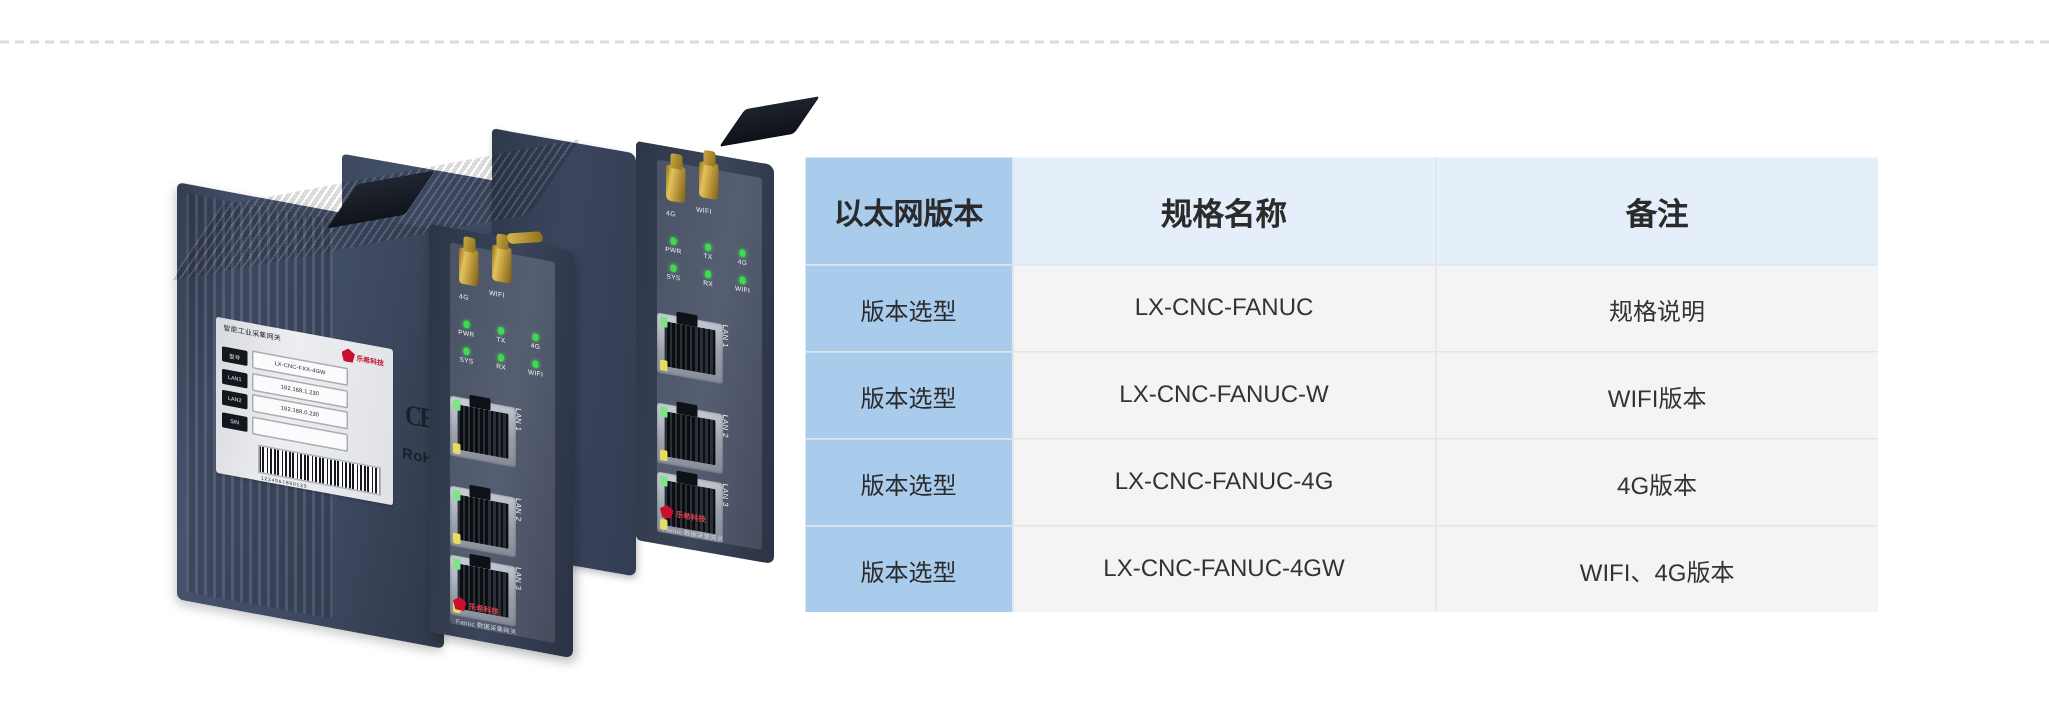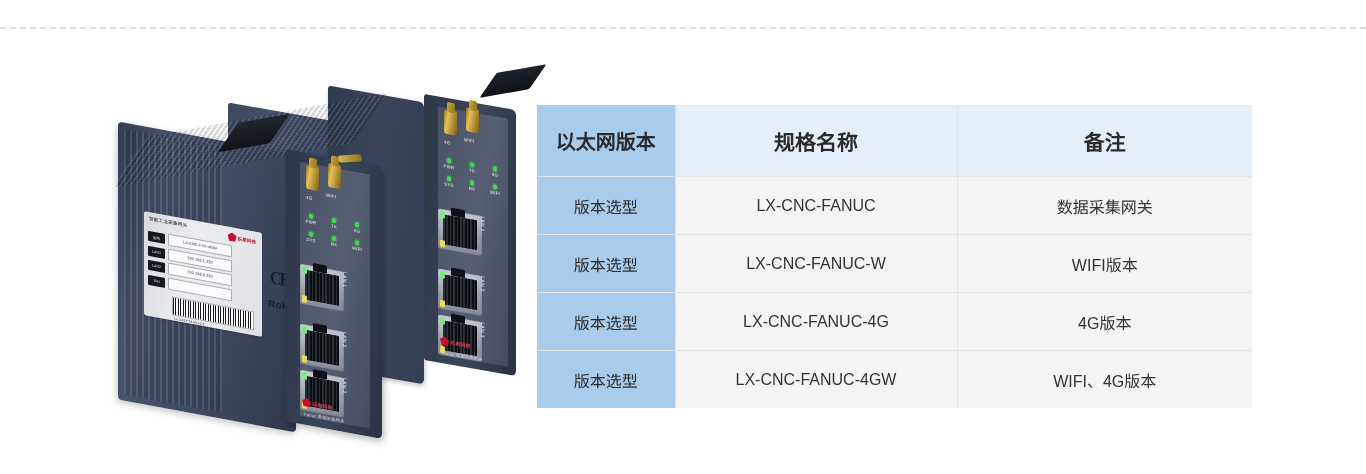--- a/index.html
+++ b/index.html
@@ -585,21 +585,21 @@
       <tr>
         <th class="name-col">以太网版本</th>
         <th>规格名称</th>
         <th>备注</th>
       </tr>
     </thead>
     <tbody>
       <tr>
         <td class="name-col">版本选型</td>
         <td>LX-CNC-FANUC</td>
-        <td>数据采集网关</td>
+        <td>规格说明</td>
       </tr>
       <tr>
         <td class="name-col">版本选型</td>
         <td>LX-CNC-FANUC-W</td>
         <td>WIFI版本</td>
       </tr>
       <tr>
         <td class="name-col">版本选型</td>
         <td>LX-CNC-FANUC-4G</td>
         <td>4G版本</td>

